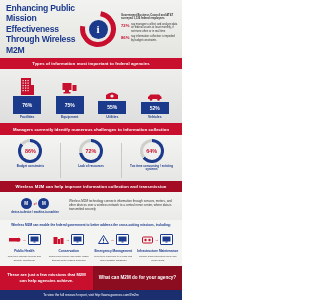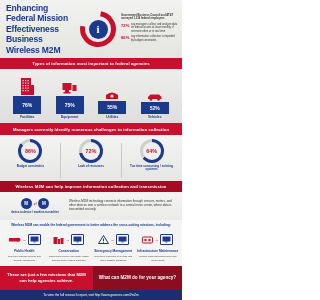--- a/index.html
+++ b/index.html
@@ -191,21 +191,21 @@
     background: #fff; padding: 3px 4px 2px;
     position: relative; height: 35px;
   }
 </style>
 </head>
 <body>
 
 <div class="page">
 
   <div class="header">
-    <div class="header-title">Enhancing Federal Mission Effectiveness Business Wireless M2M</div>
+    <div class="header-title">Enhancing Public Mission Effectiveness Through Wireless M2M</div>
 
     <div class="badge-wrap">
       <div class="arc-outer"></div>
       <div class="info-dot">i</div>
     </div>
 
     <div class="header-stats">
       <div class="hs-lead">Government Business Council and AT&amp;T surveyed 1,136 federal employees</div>
       <div class="hs-row">
         <span class="hs-num">72%</span>

